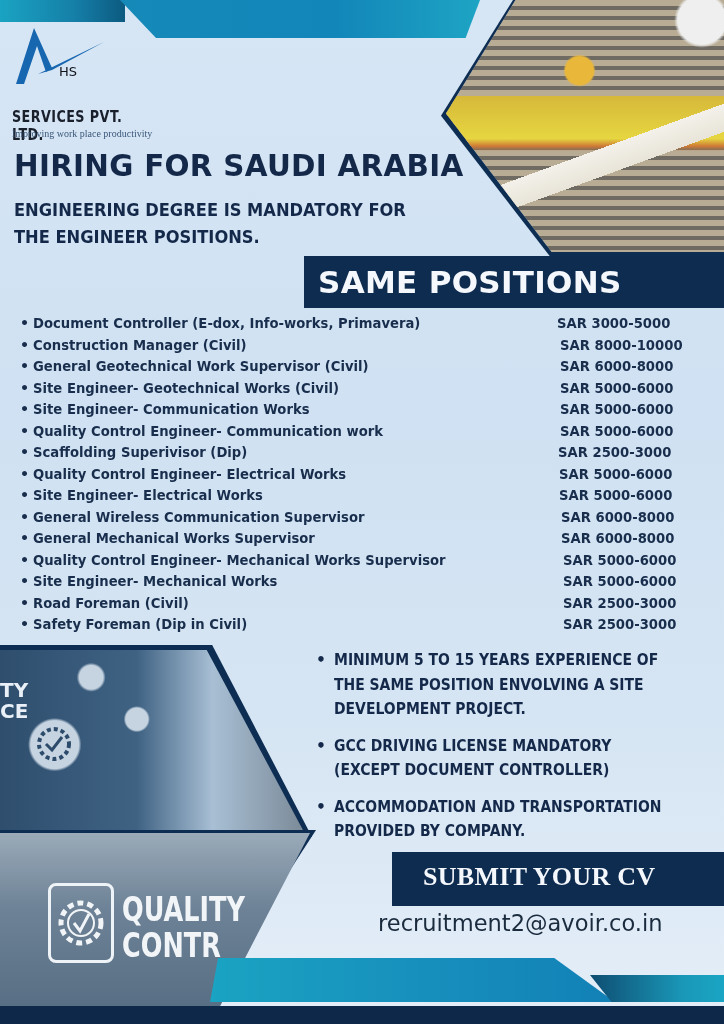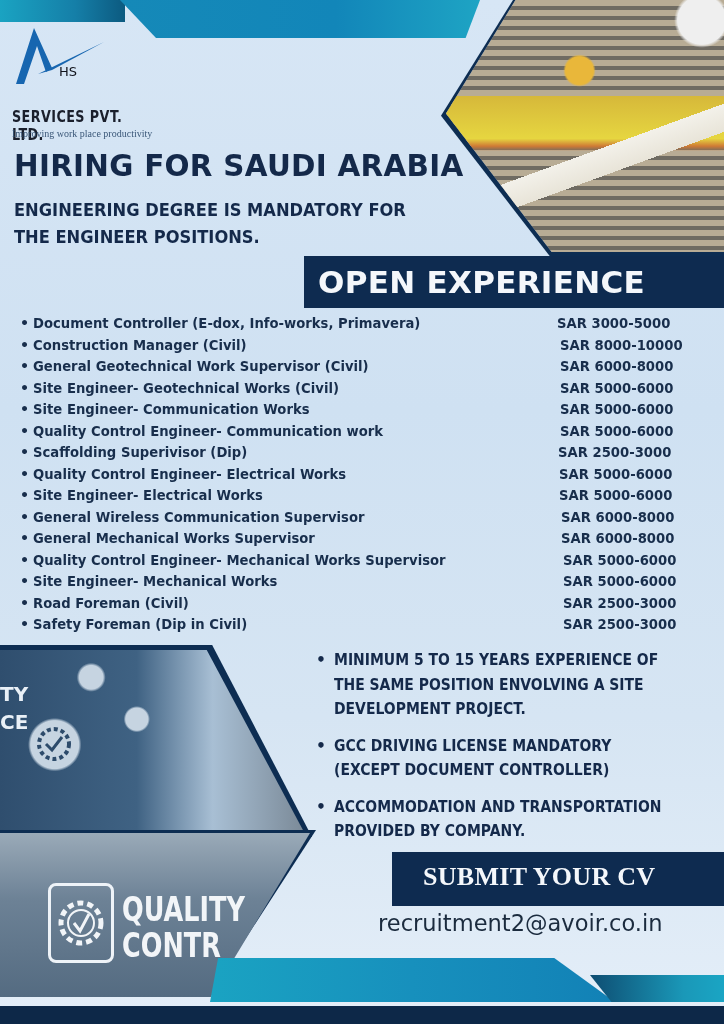--- a/index.html
+++ b/index.html
@@ -81,24 +81,24 @@
   }
   .photo-mid {
     left: 0; top: 650px; width: 304px; height: 182px;
     clip-path: polygon(0 0, 68% 0, 100% 100%, 0 100%);
     background:
       radial-gradient(circle at 18% 52%, #c6d4e1 0 9%, transparent 10%),
       radial-gradient(circle at 45% 38%, #c6d4e1 0 5.5%, transparent 6.5%),
       radial-gradient(circle at 30% 15%, #c6d4e1 0 4.5%, transparent 5.5%),
       linear-gradient(90deg, #2f4e6e 0%, #3f6283 45%, #a8bfd4 70%, #7b8a98 100%);
   }
-  .photo-mid-label { position: absolute; left: 0; top: 30px; font-weight: 900; font-size: 20px; color: #e9f0f7; line-height: 28px; font-family: "DejaVu Sans", sans-serif; }
+  .photo-mid-label { position: absolute; left: 0; top: 30px; font-weight: 900; font-size: 20px; color: #e9f0f7; line-height: 21px; font-family: "DejaVu Sans", sans-serif; }
 
   .photo-bot {
-    left: 0; top: 833px; width: 310px; height: 164px;
+    left: 0; top: 833px; width: 310px; height: 191px;
     clip-path: polygon(0 0, 100% 0, 68% 100%, 0 100%);
     background: linear-gradient(180deg, #9aaab8 0%, #6d8296 40%, #546b81 100%);
   }
   .photo-bot-border {
     left: 0; top: 830px; width: 316px; height: 156px; background: #0d2d52;
     clip-path: polygon(0 0, 100% 0, 68% 100%, 0 100%);
   }
   .photo-bot-label { position: absolute; left: 122px; top: 58px; font-weight: 900; font-size: 34px; color: #f2f5f8; line-height: 36px; font-family: "DejaVu Sans", sans-serif; transform: scaleX(0.75); transform-origin: left; }
   .gear-box { position: absolute; left: 48px; top: 50px; width: 66px; height: 80px; border: 3px solid #eef3f8; border-radius: 8px; }
 
@@ -147,21 +147,21 @@
   <div class="logo-tagline">Improving work place productivity</div>
 </div>
 
 <div class="abs headline">HIRING FOR SAUDI ARABIA</div>
 <div class="abs subheadline">
   <div>ENGINEERING DEGREE IS MANDATORY FOR</div>
   <div>THE ENGINEER POSITIONS.</div>
 </div>
 
 <div class="abs open-pos">
-  <span>OPEN EXPERIENCE</span>
+  <span>SAME POSITIONS</span>
 </div>
 
 <div class="abs positions" id="positions">
     <div class="pos-row">
       <span class="bullet">•</span>
       <span class="title">Document Controller  (E-dox, Info-works, Primavera)</span>
       <span class="salary" style="left: 537px;">SAR 3000-5000</span>
     </div>
     <div class="pos-row">
       <span class="bullet">•</span>

